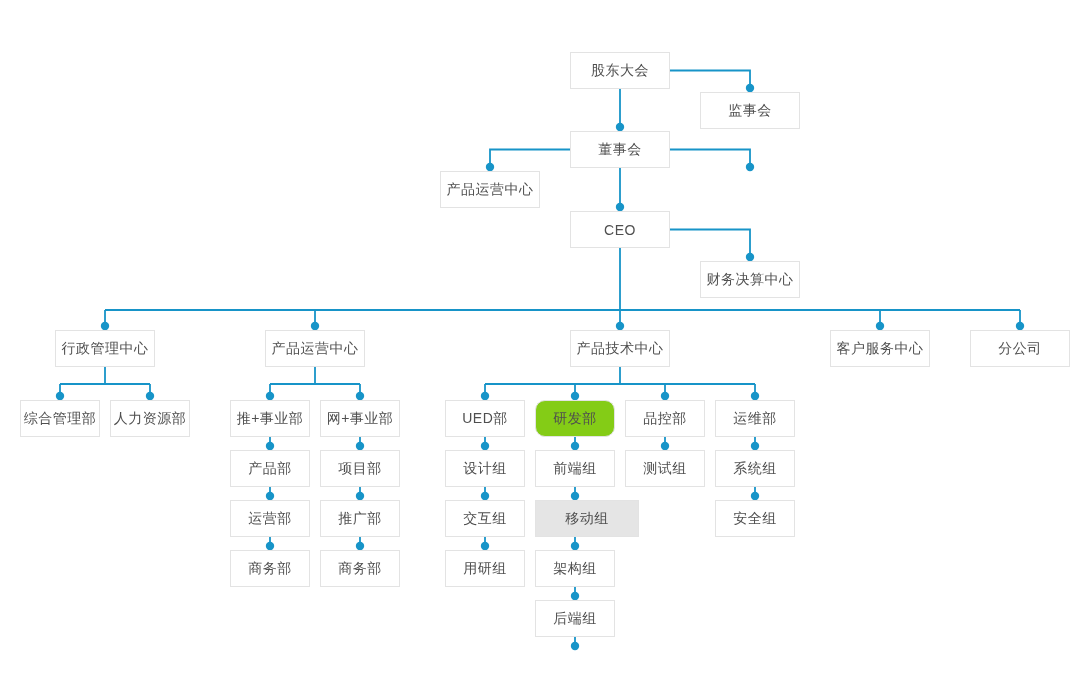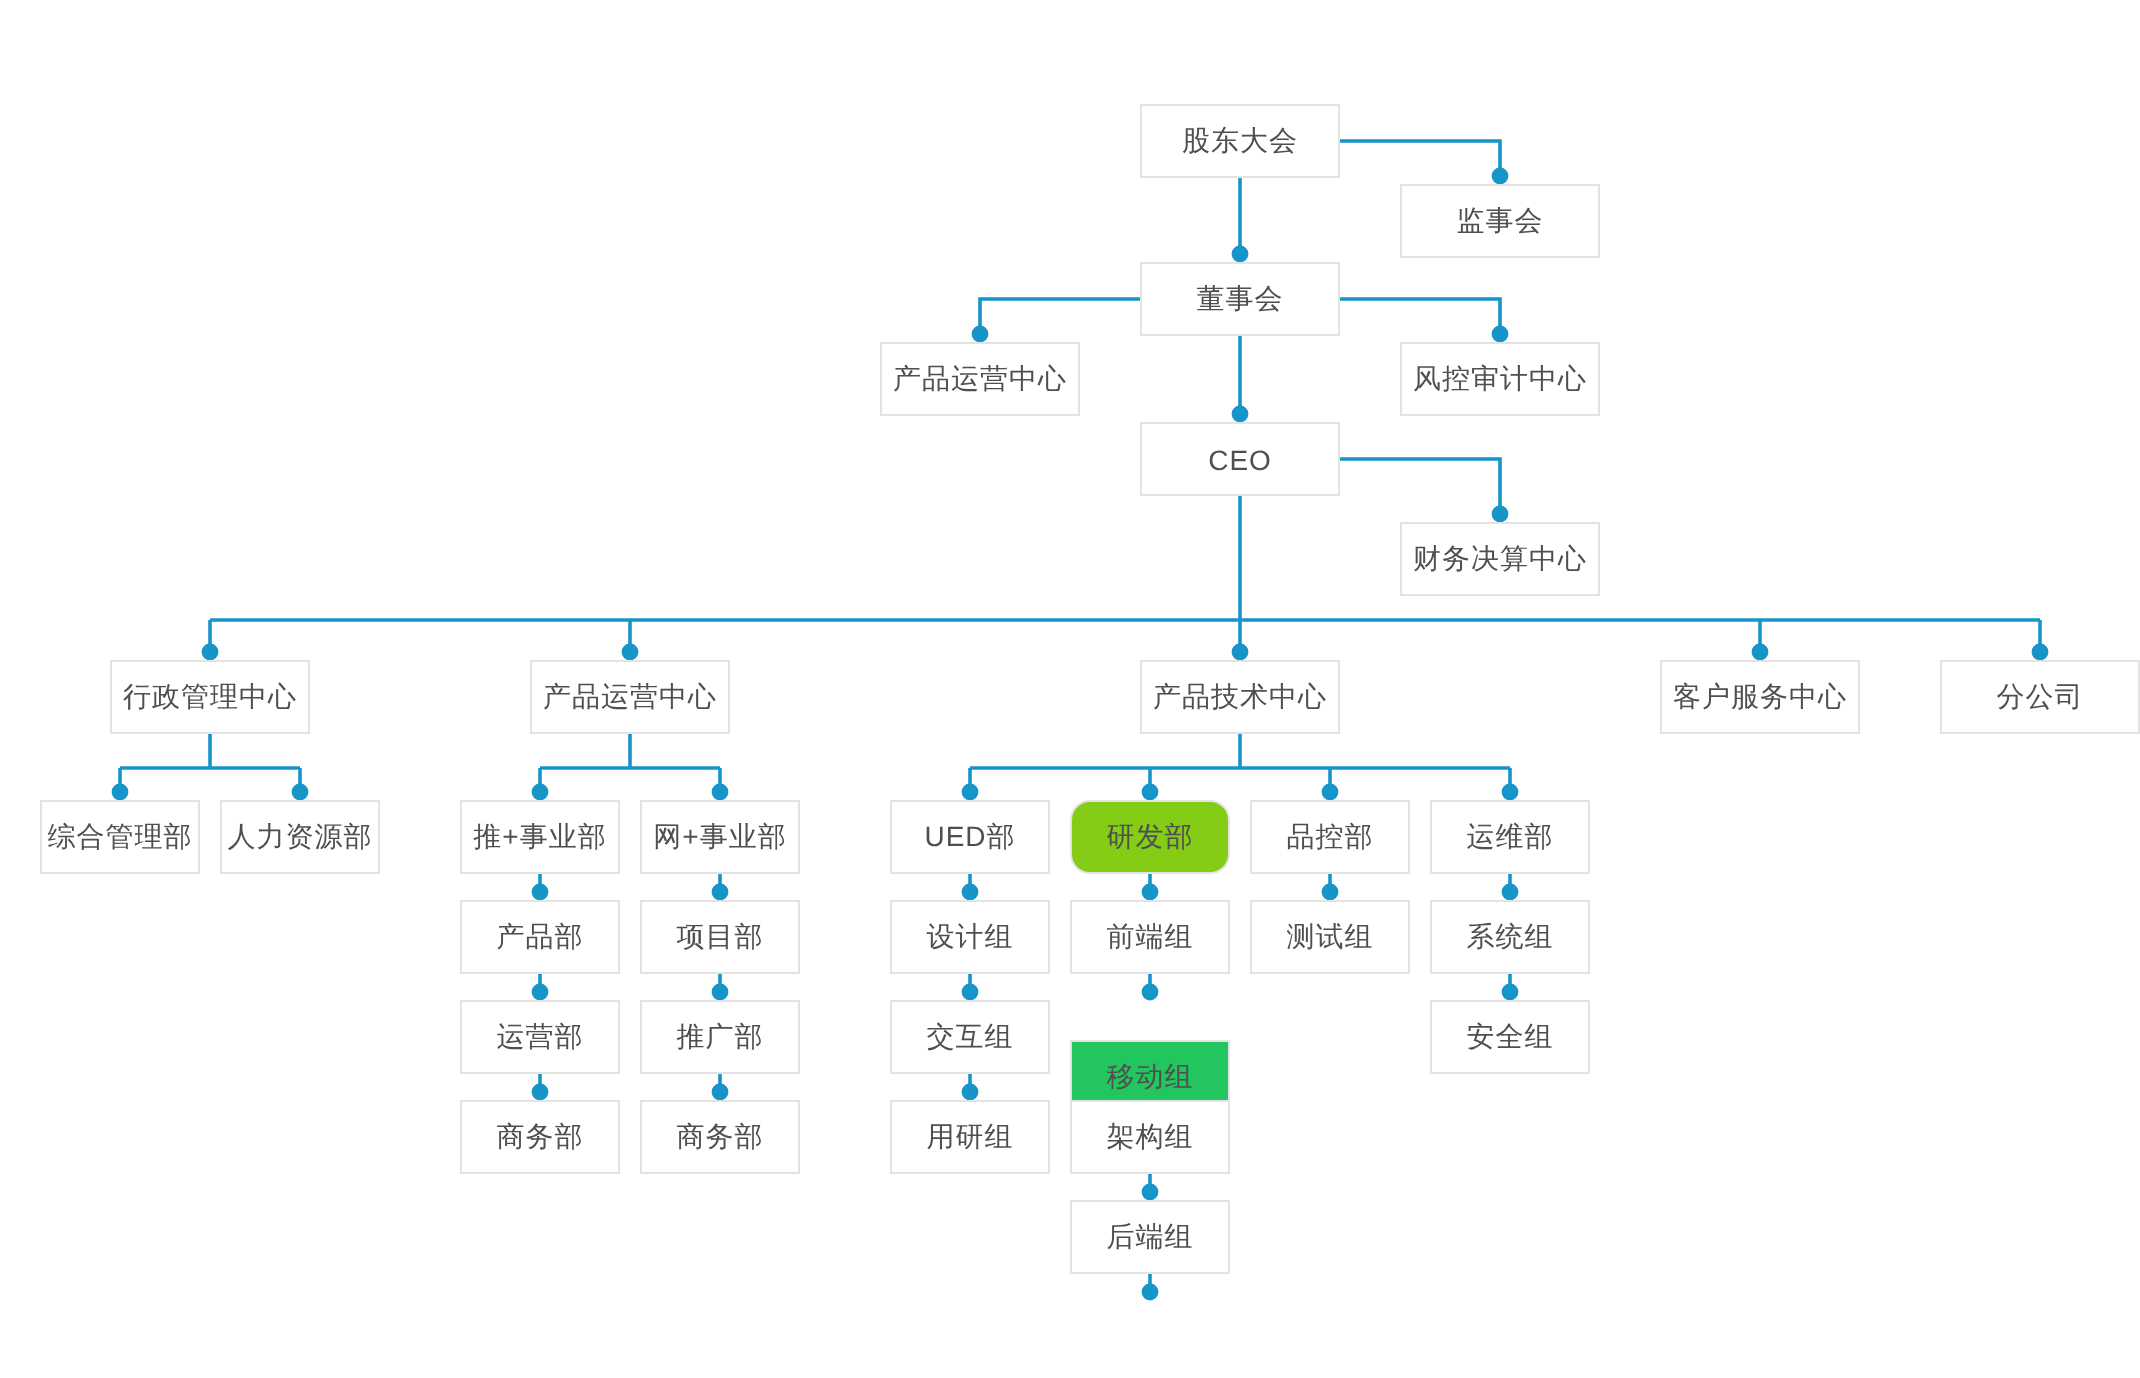--- a/index.html
+++ b/index.html
@@ -117,21 +117,20 @@
       <polyline points="755,437 755,446" fill="none" stroke="#1794c8" stroke-width="1.8"></polyline>
       <circle cx="755" cy="446" r="4.2" fill="#1794c8"></circle>
       <polyline points="755,487 755,496" fill="none" stroke="#1794c8" stroke-width="1.8"></polyline>
       <circle cx="755" cy="496" r="4.2" fill="#1794c8"></circle>
     </svg>
 
 <div class="node" style="left: 570px; top: 52px; width: 100px; height: 37px; border-color: rgb(227, 227, 227); background: rgb(255, 255, 255); color: rgb(79, 79, 79); font-family: Liberation Mono, monospace;">股东大会</div>
     <div class="node" style="left: 700px; top: 92px; width: 100px; height: 37px; border-color: rgb(227, 227, 227); background: rgb(255, 255, 255); color: rgb(79, 79, 79);">监事会</div>
     <div class="node" style="left: 570px; top: 131px; width: 100px; height: 37px; border-color: rgb(227, 227, 227); background: rgb(255, 255, 255); color: rgb(79, 79, 79);">董事会</div>
     <div class="node" style="left: 440px; top: 171px; width: 100px; height: 37px; border-color: rgb(227, 227, 227); background: rgb(255, 255, 255); color: rgb(79, 79, 79);">产品运营中心</div>
-    <div class="node" style="left: 700px; top: 171px; width: 100px; height: 37px; border-color: rgb(227, 227, 227); background: rgb(255, 255, 255); color: rgb(79, 79, 79);">风控审计中心</div>
     <div class="node" style="left: 570px; top: 211px; width: 100px; height: 37px; border-color: rgb(227, 227, 227); background: rgb(255, 255, 255); color: rgb(79, 79, 79);">CEO</div>
     <div class="node" style="left: 700px; top: 261px; width: 100px; height: 37px; border-color: rgb(227, 227, 227); background: rgb(255, 255, 255); color: rgb(79, 79, 79);">财务决算中心</div>
     <div class="node" style="left: 55px; top: 330px; width: 100px; height: 37px; border-color: rgb(227, 227, 227); background: rgb(255, 255, 255); color: rgb(79, 79, 79);">行政管理中心</div>
     <div class="node" style="left: 265px; top: 330px; width: 100px; height: 37px; border-color: rgb(227, 227, 227); background: rgb(255, 255, 255); color: rgb(79, 79, 79);">产品运营中心</div>
     <div class="node" style="left: 570px; top: 330px; width: 100px; height: 37px; border-color: rgb(227, 227, 227); background: rgb(255, 255, 255); color: rgb(79, 79, 79);">产品技术中心</div>
     <div class="node" style="left: 830px; top: 330px; width: 100px; height: 37px; border-color: rgb(227, 227, 227); background: rgb(255, 255, 255); color: rgb(79, 79, 79);">客户服务中心</div>
     <div class="node" style="left: 970px; top: 330px; width: 100px; height: 37px; border-color: rgb(227, 227, 227); background: rgb(255, 255, 255); color: rgb(79, 79, 79);">分公司</div>
     <div class="node" style="left: 20px; top: 400px; width: 80px; height: 37px; border-color: rgb(227, 227, 227); background: rgb(255, 255, 255); color: rgb(79, 79, 79);">综合管理部</div>
     <div class="node" style="left: 110px; top: 400px; width: 80px; height: 37px; border-color: rgb(227, 227, 227); background: rgb(255, 255, 255); color: rgb(79, 79, 79);">人力资源部</div>
     <div class="node" style="left: 230px; top: 400px; width: 80px; height: 37px; border-color: rgb(227, 227, 227); background: rgb(255, 255, 255); color: rgb(79, 79, 79);">推+事业部</div>
@@ -143,19 +142,19 @@
     <div class="node" style="left: 230px; top: 550px; width: 80px; height: 37px; border-color: rgb(227, 227, 227); background: rgb(255, 255, 255); color: rgb(79, 79, 79);">商务部</div>
     <div class="node" style="left: 320px; top: 550px; width: 80px; height: 37px; border-color: rgb(227, 227, 227); background: rgb(255, 255, 255); color: rgb(79, 79, 79);">商务部</div>
     <div class="node" style="left: 445px; top: 400px; width: 80px; height: 37px; border-color: rgb(227, 227, 227); background: rgb(255, 255, 255); color: rgb(79, 79, 79);">UED部</div>
     <div class="node" style="left: 535px; top: 400px; width: 80px; height: 37px; border-color: rgb(227, 227, 227); background: #84cc16; color: rgb(79, 79, 79); border-radius: 10px;">研发部</div>
     <div class="node" style="left: 625px; top: 400px; width: 80px; height: 37px; border-color: rgb(227, 227, 227); background: rgb(255, 255, 255); color: rgb(79, 79, 79);">品控部</div>
     <div class="node" style="left: 715px; top: 400px; width: 80px; height: 37px; border-color: rgb(227, 227, 227); background: rgb(255, 255, 255); color: rgb(79, 79, 79);">运维部</div>
     <div class="node" style="left: 445px; top: 450px; width: 80px; height: 37px; border-color: rgb(227, 227, 227); background: rgb(255, 255, 255); color: rgb(79, 79, 79); font-family: Liberation Serif, serif;">设计组</div>
     <div class="node" style="left: 445px; top: 500px; width: 80px; height: 37px; border-color: rgb(227, 227, 227); background: rgb(255, 255, 255); color: rgb(79, 79, 79);">交互组</div>
     <div class="node" style="left: 445px; top: 550px; width: 80px; height: 37px; border-color: rgb(227, 227, 227); background: rgb(255, 255, 255); color: rgb(79, 79, 79);">用研组</div>
     <div class="node" style="left: 535px; top: 450px; width: 80px; height: 37px; border-color: rgb(227, 227, 227); background: rgb(255, 255, 255); color: rgb(79, 79, 79);">前端组</div>
-    <div class="node" style="left: 535px; top: 520px; width: 80px; height: 37px; border-color: rgb(227, 227, 227); background: #22c55e; color: rgb(79, 79, 79);">移动组</div>
+    <div class="node" style="left: 535px; top: 500px; width: 104px; height: 37px; border-color: rgb(227, 227, 227); background: #e5e5e5; color: rgb(79, 79, 79);">移动组</div>
     <div class="node" style="left: 535px; top: 550px; width: 80px; height: 37px; border-color: rgb(227, 227, 227); background: rgb(255, 255, 255); color: rgb(79, 79, 79);">架构组</div>
     <div class="node" style="left: 535px; top: 600px; width: 80px; height: 37px; border-color: rgb(227, 227, 227); background: rgb(255, 255, 255); color: rgb(79, 79, 79);">后端组</div>
     <div class="node" style="left: 625px; top: 450px; width: 80px; height: 37px; border-color: rgb(227, 227, 227); background: rgb(255, 255, 255); color: rgb(79, 79, 79);">测试组</div>
     <div class="node" style="left: 715px; top: 450px; width: 80px; height: 37px; border-color: rgb(227, 227, 227); background: rgb(255, 255, 255); color: rgb(79, 79, 79);">系统组</div>
     <div class="node" style="left: 715px; top: 500px; width: 80px; height: 37px; border-color: rgb(227, 227, 227); background: rgb(255, 255, 255); color: rgb(79, 79, 79);">安全组</div>
   </div>
 
 </body></html>

